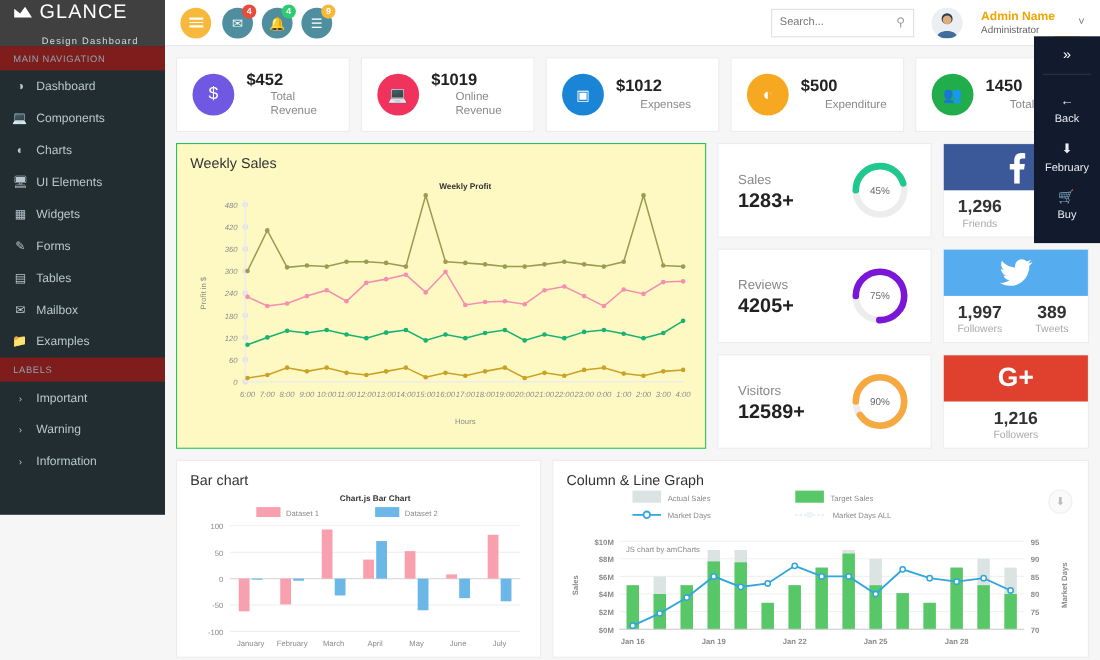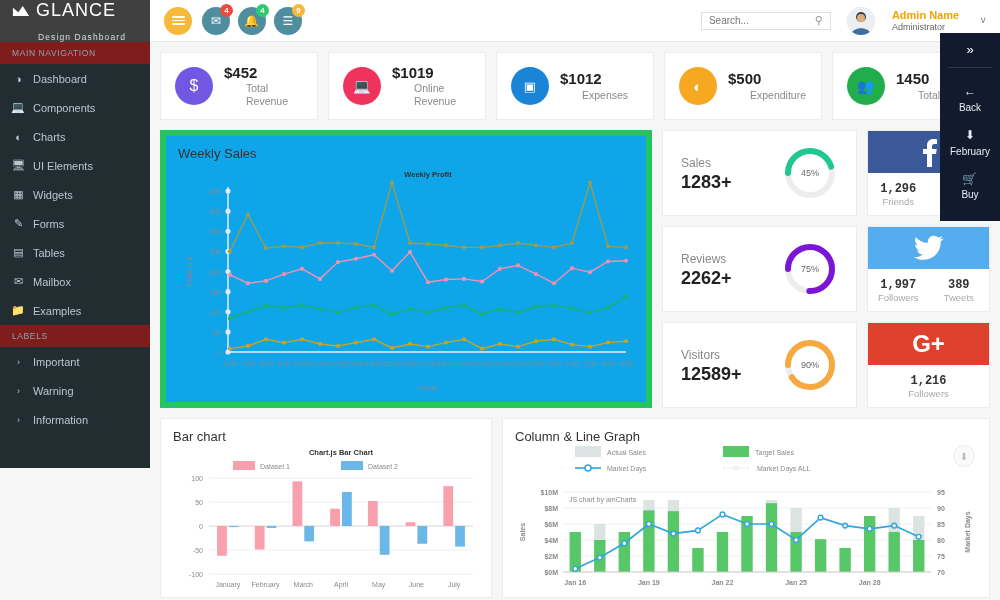--- a/index.html
+++ b/index.html
@@ -55,21 +55,21 @@
     color:#fff; font-size:12px; cursor:pointer;
   }
   .badge {
     position:absolute; top:-3px; right:-3px; min-width:13px; height:13px;
     border-radius:7px; color:#fff; font-size:8px; line-height:13px;
     text-align:center; padding:0 3px; font-weight:bold;
   }
   .b-red{background:#e74c3c;} .b-green{background:#2ecc71;} .b-orange{background:#f6b93b;}
   .spacer { flex:1; }
   .searchbox {
-    width:130px; height:18px; border:1px solid #e0e0e0; background:#fff;
+    width:130px; height:26px; border:1px solid #e0e0e0; background:#fff;
     display:flex; align-items:center; padding:0 7px; position:relative;
   }
   .searchbox input {
     border:0; outline:0; font-size:10px; color:#888; width:100%;
     font-family:"Liberation Sans", sans-serif; background:transparent;
   }
   .search-ic { color:#999; font-size:11px; }
   .profile { display:flex; align-items:center; gap:17px; margin-left:16px; cursor:pointer; }
   .avatar {
     width:28px; height:28px; border-radius:50%; overflow:hidden;
@@ -91,41 +91,41 @@
   }
   .stat-ic {
     width:38px; height:38px; border-radius:50%; flex:0 0 auto;
     display:flex; align-items:center; justify-content:center; color:#fff; font-size:16px;
   }
   .stat-val { font-size:15px; font-weight:bold; color:#222; line-height:1.25; }
   .stat-lbl { font-size:10.5px; color:#8a8a8a; line-height:1.25;margin-left:22px; }
 
   
   .row2 { display:flex; gap:10px; margin-top:10px; height:278px; }
-  .panel-sales { flex:0 0 480px; background:#0ea5e9; border:6px solid #22c55e; padding:10px 12px; position:relative;}
+  .panel-sales { flex:0 0 480px; background:#fef9c3; border:1px solid #22c55e; padding:10px 12px; position:relative;}
   .panel-title { font-size:13px; color:#333; }
   .mid-col { flex:0 0 195px; display:flex; flex-direction:column; gap:10px; }
   .donut-card {
     flex:1; background:#fff; border:1px solid #ececec; display:flex;
     align-items:center; justify-content:space-between; padding:0 18px;
   }
   .donut-lbl { font-size:12px; color:#888; line-height:1.5; }
   .donut-val { font-size:18px; font-weight:bold; color:#222; }
   .donut { position:relative; width:56px; height:56px; }
   .donut svg { transform:rotate(-90deg); }
   .donut-pct {
     position:absolute; inset:0; display:flex; align-items:center; justify-content:center;
     font-size:9px; color:#666;
   }
   .soc-col { flex:1; display:flex; flex-direction:column; gap:10px; }
   .soc-card { flex:1; background:#fff; border:1px solid #ececec; display:flex; flex-direction:column; }
   .soc-top { flex:1; display:flex; align-items:center; justify-content:center; color:#fff; font-size:26px; font-weight:bold;}
   .soc-bot { height:42px; display:flex; }
   .soc-cell { flex:1; display:flex; flex-direction:column; align-items:center; justify-content:center; }
-  .soc-num { font-size:12px; font-weight:bold; color:#333;font-family:Liberation Mono, monospace; }
+  .soc-num { font-size:16px; font-weight:bold; color:#333; }
   .soc-txt { font-size:9.5px; color:#aaa; }
 
   
   .row3 { display:flex; gap:10px; margin-top:10px; height:180px; }
   .panel-bar { flex:0 0 330px; background:#fff; border:1px solid #ececec; padding:10px 12px; }
   .panel-col { flex:1; background:#fff; border:1px solid #ececec; padding:10px 12px; position:relative; }
   .dl-btn {
     position:absolute; right:14px; top:26px; width:22px; height:22px; border-radius:50%;
     background:#fafafa; border:1px solid #eee; display:flex; align-items:center;
     justify-content:center; font-size:10px; color:#bbb; cursor:pointer;
@@ -465,21 +465,21 @@
             <svg width="56" height="56">
               <circle cx="28" cy="28" r="22" fill="none" stroke="#ededed" stroke-width="6"></circle>
               <circle class="arc" cx="28" cy="28" r="22" fill="none" stroke="#1fc98e" stroke-width="6" stroke-linecap="round" stroke-dasharray="62.2035345410779 138.23007675795088" transform="rotate(-90 28 28)"></circle>
             </svg>
             <div class="donut-pct">45%</div>
           </div>
         </div>
         <div class="donut-card">
           <div>
             <div class="donut-lbl">Reviews</div>
-            <div class="donut-val">2262+</div>
+            <div class="donut-val">4205+</div>
           </div>
           <div class="donut">
             <svg width="56" height="56">
               <circle cx="28" cy="28" r="22" fill="none" stroke="#ededed" stroke-width="6"></circle>
               <circle class="arc" cx="28" cy="28" r="22" fill="none" stroke="#7b16d9" stroke-width="6" stroke-linecap="round" stroke-dasharray="103.67255756846316 138.23007675795088" transform="rotate(-90 28 28)"></circle>
             </svg>
             <div class="donut-pct">75%</div>
           </div>
         </div>
         <div class="donut-card">

